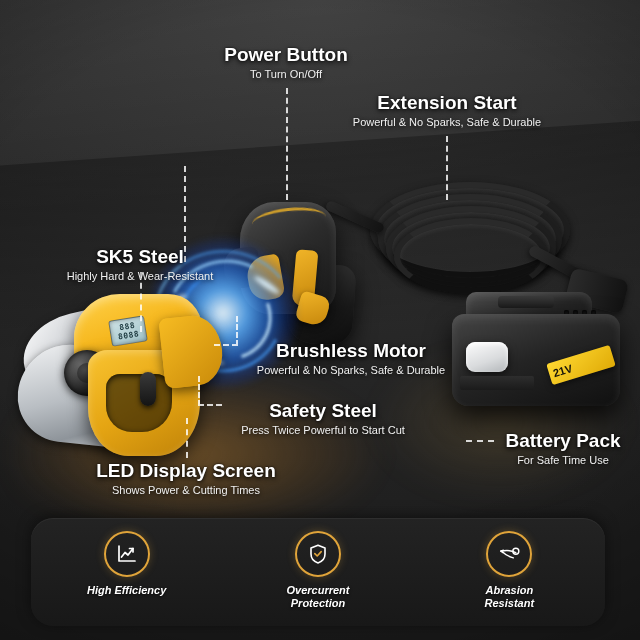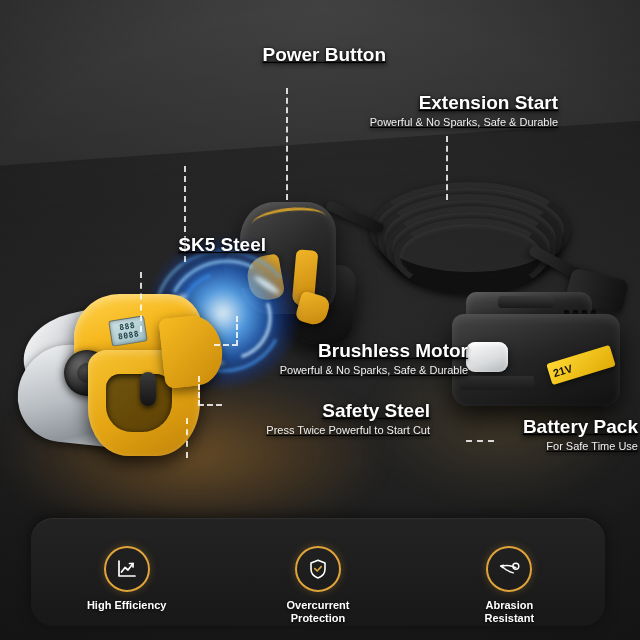--- a/index.html
+++ b/index.html
@@ -19,21 +19,21 @@
   .floorglow{position:absolute;left:2%;top:56%;width:70%;height:30%;
     background:radial-gradient(60% 60% at 40% 50%, rgba(214,142,46,.40), rgba(190,120,30,.16) 45%, rgba(0,0,0,0) 72%);
     filter:blur(12px);pointer-events:none;}
   .floorglow2{position:absolute;left:52%;top:52%;width:52%;height:28%;
     background:radial-gradient(55% 60% at 50% 50%, rgba(190,150,70,.20), rgba(0,0,0,0) 70%);
     filter:blur(14px);pointer-events:none;}
   .vign{position:absolute;inset:0;pointer-events:none;
     background:radial-gradient(110% 80% at 50% 42%, rgba(0,0,0,0) 50%, rgba(0,0,0,.45) 100%);}
 
   
-  .callout{position:absolute;text-align:right;white-space:nowrap;text-decoration:underline;}
+  .callout{position:absolute;text-align:center;white-space:nowrap;}
   .callout .ttl{font-size:19px;font-weight:bold;color:#fff;line-height:1.12;
     text-shadow:0 2px 5px rgba(0,0,0,.85),0 0 2px rgba(0,0,0,.9);}
   .callout .sub{font-size:11px;color:#f0f0f0;margin-top:3px;line-height:1.2;
     text-shadow:0 1px 4px rgba(0,0,0,.9);}
 
   .lead{position:absolute;pointer-events:none;}
   .lead.v{width:0;border-left:2px dashed rgba(255,255,255,.82);}
   .lead.h{height:0;border-top:2px dashed rgba(255,255,255,.82);}
   .lead.corner{border-left:2px dashed rgba(255,255,255,.82);
     border-bottom:2px dashed rgba(255,255,255,.82);}
@@ -143,21 +143,21 @@
     display:flex;align-items:center;justify-content:flex-start;padding-left:4px;
     box-shadow:0 2px 6px rgba(0,0,0,.55);}
   .blabel b{font-size:11px;font-weight:bold;color:#17140a;line-height:1;}
   .bbrand{position:absolute;left:8px;top:84px;width:74px;height:14px;border-radius:2px;
     background:linear-gradient(180deg,#2f2f2f,#1a1a1a);opacity:.9;}
 
   
   #features{position:absolute;left:31px;top:518px;width:574px;height:108px;
     background:linear-gradient(180deg,#232323,#181818);border-radius:22px;
     box-shadow:0 -2px 14px rgba(0,0,0,.5), inset 0 1px 0 rgba(255,255,255,.05);
-    display:flex;align-items:flex-start;justify-content:space-around;padding-top:28px;box-sizing:border-box;}
+    display:flex;align-items:flex-start;justify-content:space-around;padding-top:13px;box-sizing:border-box;font-style:italic;}
   .feat{width:130px;text-align:center;}
   .fcirc{width:42px;height:42px;margin:0 auto 7px;border-radius:50%;
     border:2.5px solid #e0a43a;display:flex;align-items:center;justify-content:center;
     box-shadow:0 0 9px rgba(224,164,58,.28);}
   .fcirc svg{display:block;}
   .flab{font-size:11px;font-weight:bold;color:#fff;line-height:1.22;
     text-shadow:0 1px 3px rgba(0,0,0,.8);}
 </style>
 </head>
 <body>
@@ -234,46 +234,52 @@
   <div class="lead v" style="left:446px;top:136px;height:64px;"></div>
   <div class="lead v" style="left:184px;top:166px;height:96px;"></div>
   <div class="lead v" style="left:140px;top:272px;height:60px;"></div>
   <div class="lead cornerTR" style="left:214px;top:316px;width:22px;height:28px;"></div>
   <div class="lead corner" style="left:198px;top:376px;width:22px;height:28px;"></div>
   <div class="lead v" style="left:186px;top:418px;height:40px;"></div>
   <div class="lead h" style="left:466px;top:440px;width:28px;"></div>
 
   <div class="callout" style="left:186px;top:44px;width:200px;">
     <div class="ttl">Power Button</div>
+    <div class="sub">To Turn On/Off</div>
   </div>
 
   <div class="callout" style="left:336px;top:92px;width:222px;">
     <div class="ttl">Extension Start</div>
     <div class="sub">Powerful &amp; No Sparks, Safe &amp; Durable</div>
   </div>
 
   <div class="callout" style="left:72px;top:122px;width:224px;">
   </div>
 
-  <div class="callout" style="left:14px;top:234px;width:252px;">
+  <div class="callout" style="left:14px;top:246px;width:252px;">
     <div class="ttl">SK5 Steel</div>
+    <div class="sub">Highly Hard &amp; Wear-Resistant</div>
   </div>
 
   <div class="callout" style="left:234px;top:340px;width:234px;">
     <div class="ttl">Brushless Motor</div>
     <div class="sub">Powerful &amp; No Sparks, Safe &amp; Durable</div>
   </div>
 
   <div class="callout" style="left:216px;top:400px;width:214px;">
     <div class="ttl">Safety Steel</div>
     <div class="sub">Press Twice Powerful to Start Cut</div>
   </div>
 
-
-  <div class="callout" style="left:488px;top:416px;width:150px;">
+  <div class="callout" style="left:78px;top:460px;width:216px;">
+    <div class="ttl">LED Display Screen</div>
+    <div class="sub">Shows Power &amp; Cutting Times</div>
+  </div>
+
+  <div class="callout" style="left:488px;top:430px;width:150px;">
     <div class="ttl">Battery Pack</div>
     <div class="sub">For Safe Time Use</div>
   </div>
 
   <div id="features">
 
     <div class="feat">
       <div class="fcirc">
         <svg width="24" height="24" viewBox="0 0 24 24" fill="none" stroke="#ffffff" stroke-width="1.7" stroke-linecap="round" stroke-linejoin="round">
           <path d="M4 4v15h16"></path>

